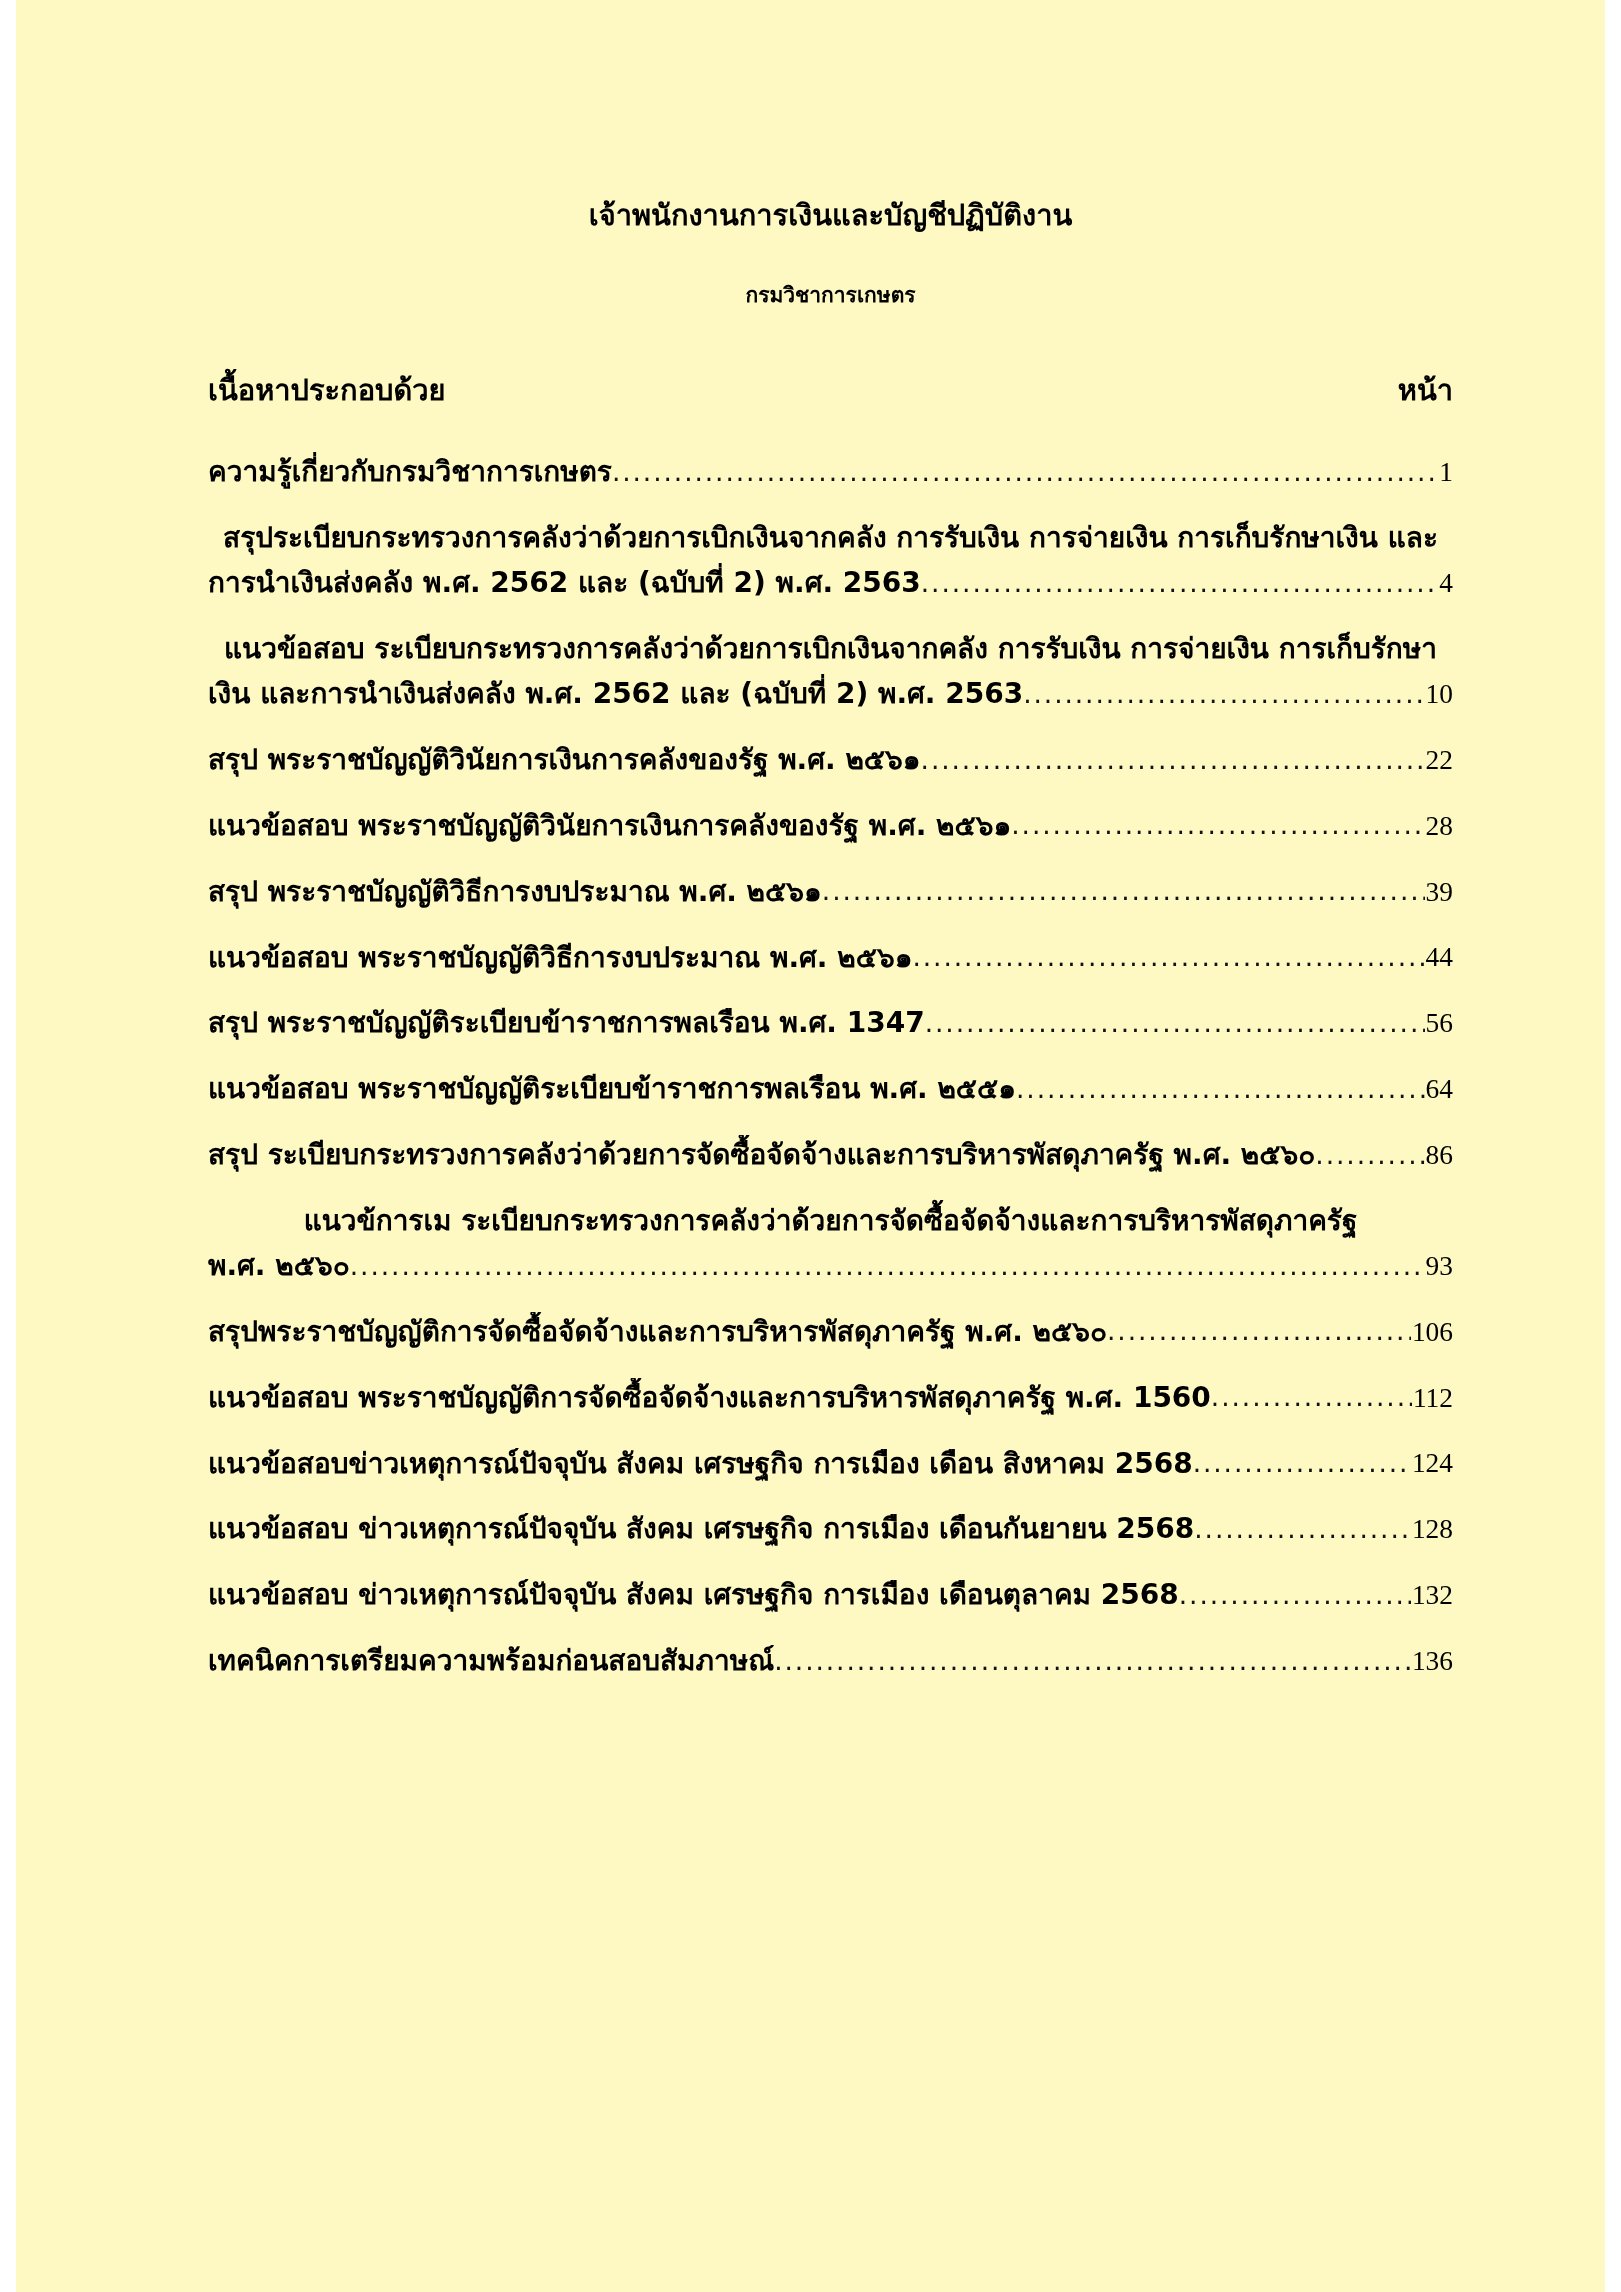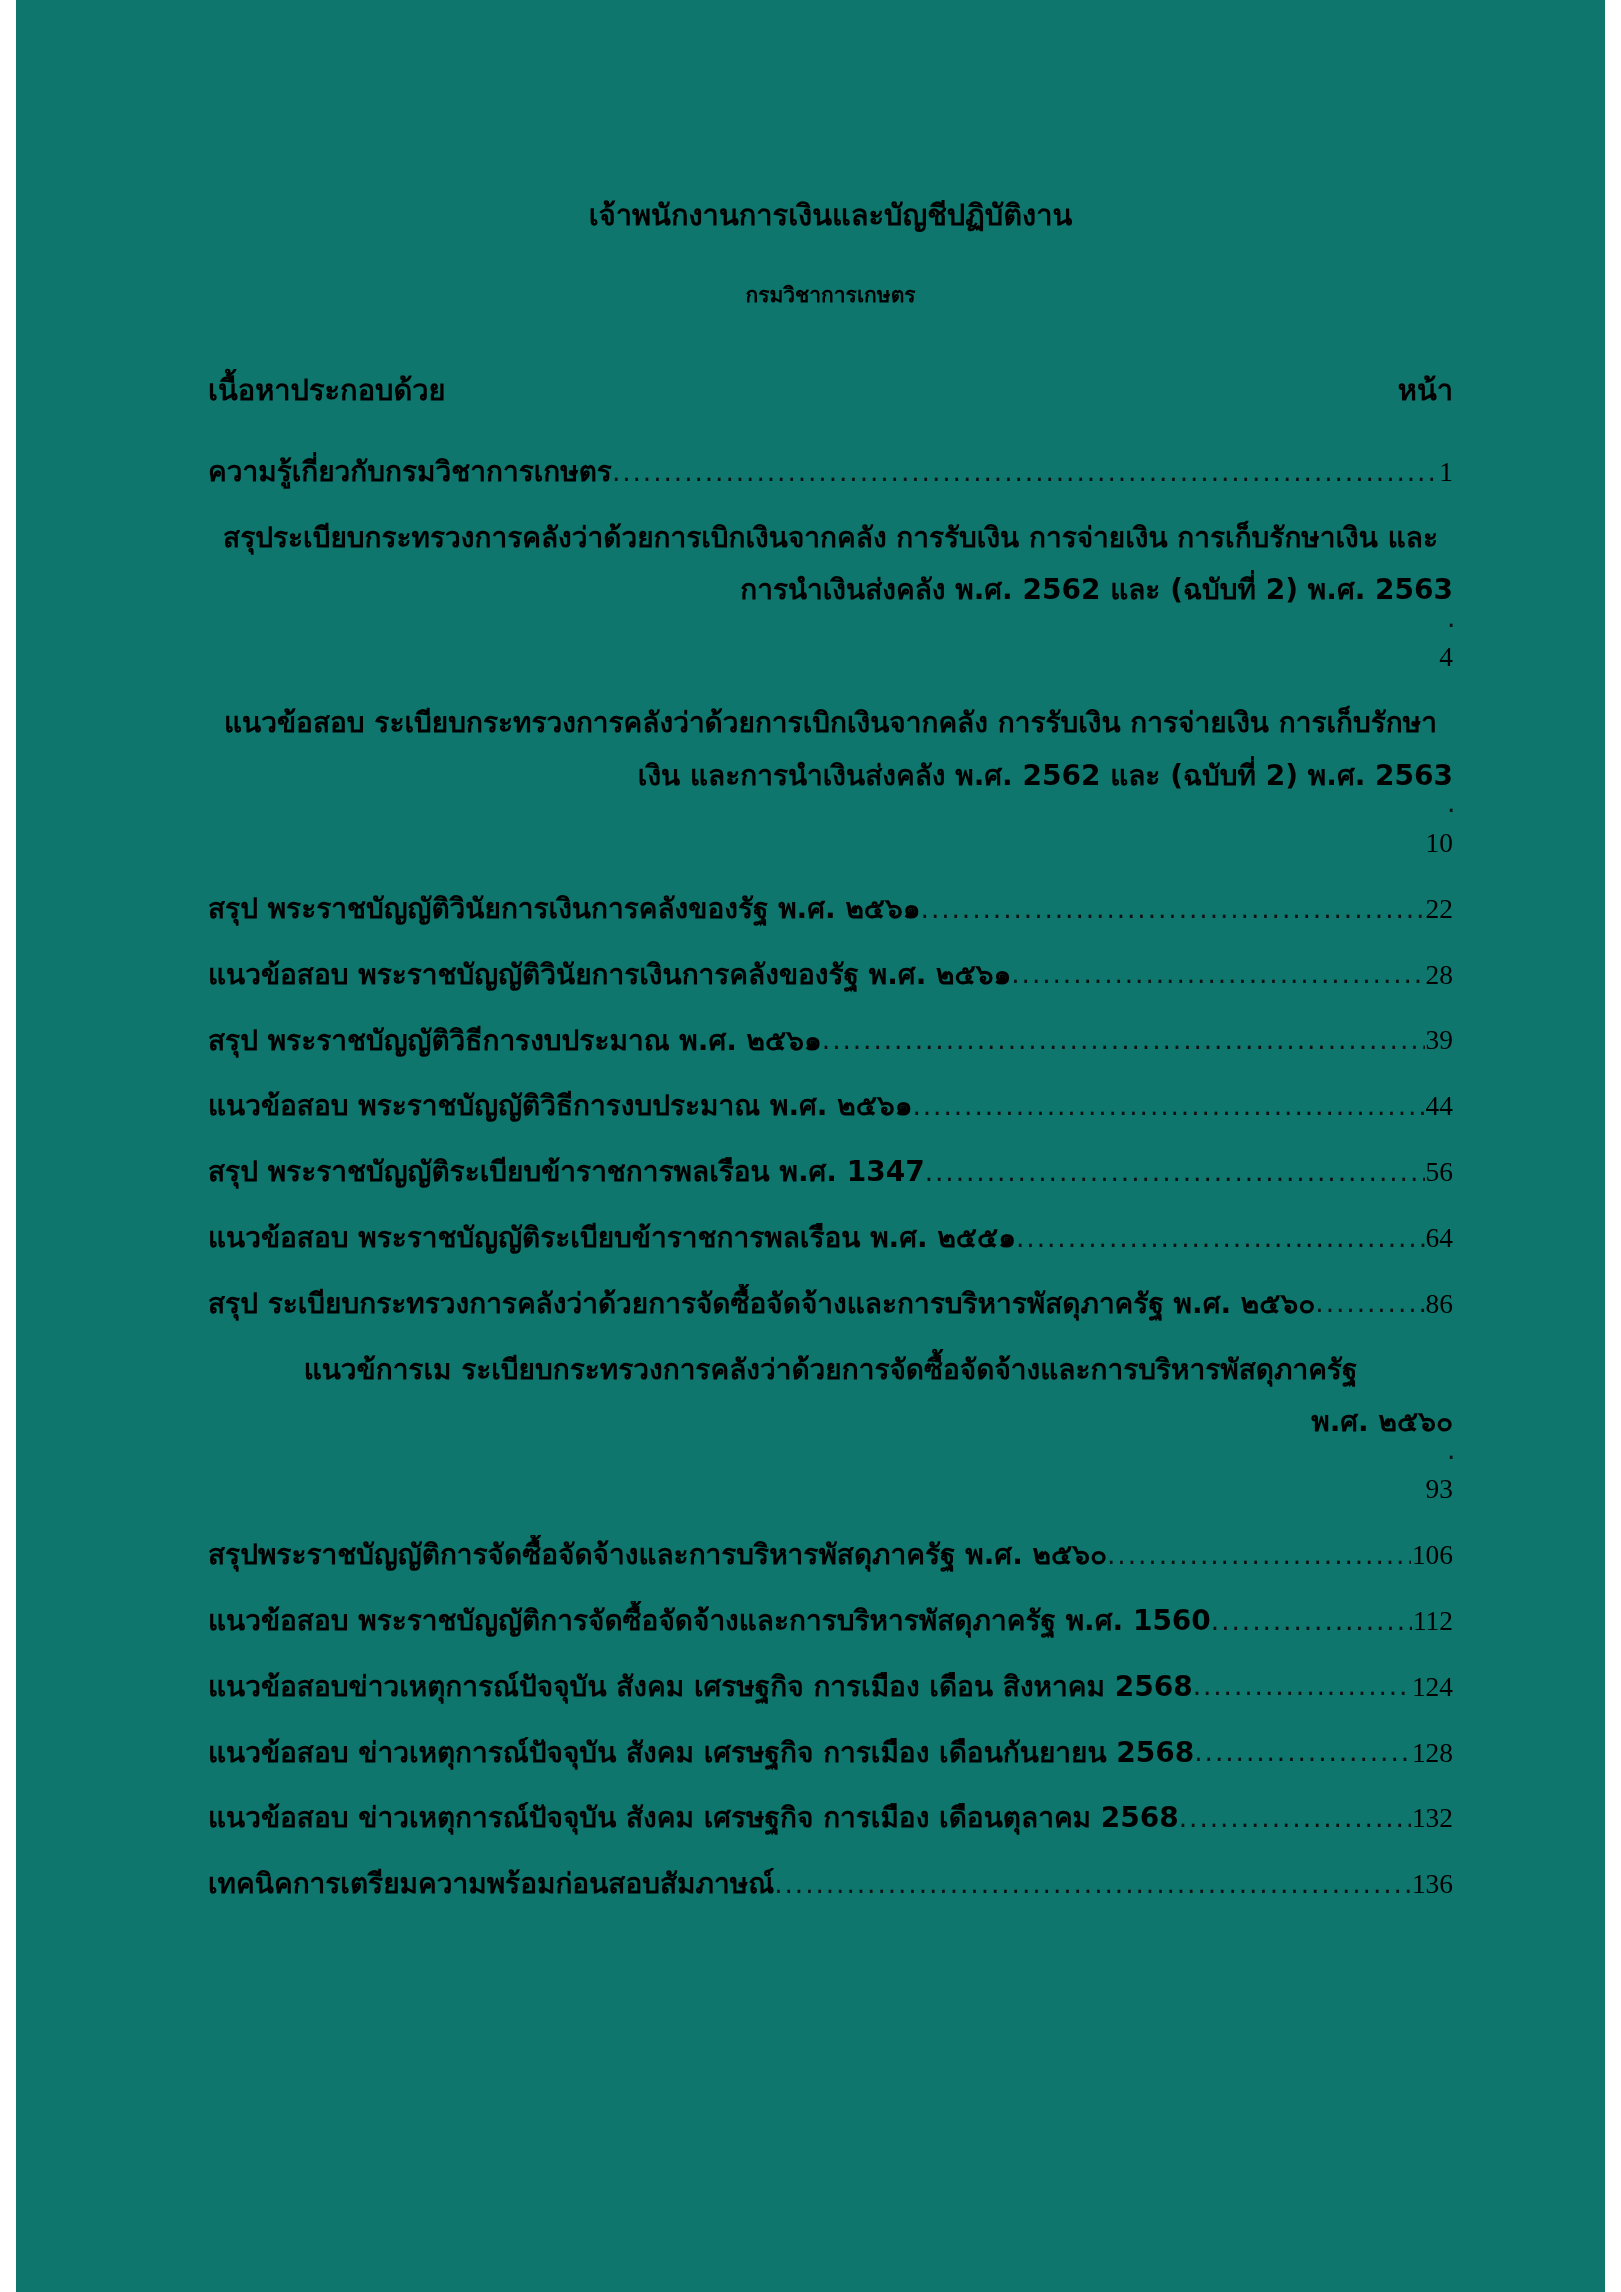--- a/index.html
+++ b/index.html
@@ -9,21 +9,21 @@
     background: #ffffff;
   }
   body {
     font-family: "DejaVu Sans", "Liberation Sans", sans-serif;
     color: #000000;
   }
   .page {
     position: relative;
     width: 1589px;
     height: 2293px;
-    background: #0f766e;
+    background: #fef9c3;
     margin: 0 auto;
     overflow: hidden;
     box-sizing: border-box;
   }
   .content {
     position: absolute;
     left: 192px;
     top: 0;
     width: 1245px;
   }
@@ -105,22 +105,21 @@
     padding-left: 1px;
     font-weight: 400;
     font-size: 27.4px;
     font-family: "Liberation Serif", "DejaVu Serif", serif;
   }
   .toc-line .toc-text,
   .toc-line.wrap-line {
     font-family: "DejaVu Sans", "Liberation Sans", sans-serif;
   }
   .continued {
-    margin-top: 12px;
-    flex-direction: column;
+    margin-top: 5px;
   }
 </style>
 </head>
 <body>
 
 <div class="page">
   <div class="content">
 
     <div class="doc-title">เจ้าพนักงานการเงินและบัญชีปฏิบัติงาน</div>
 

